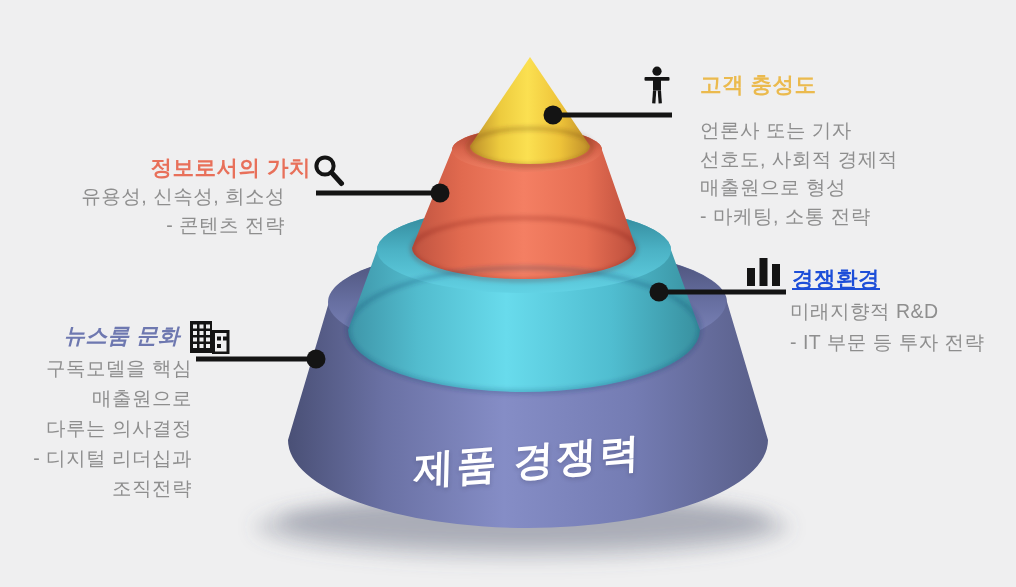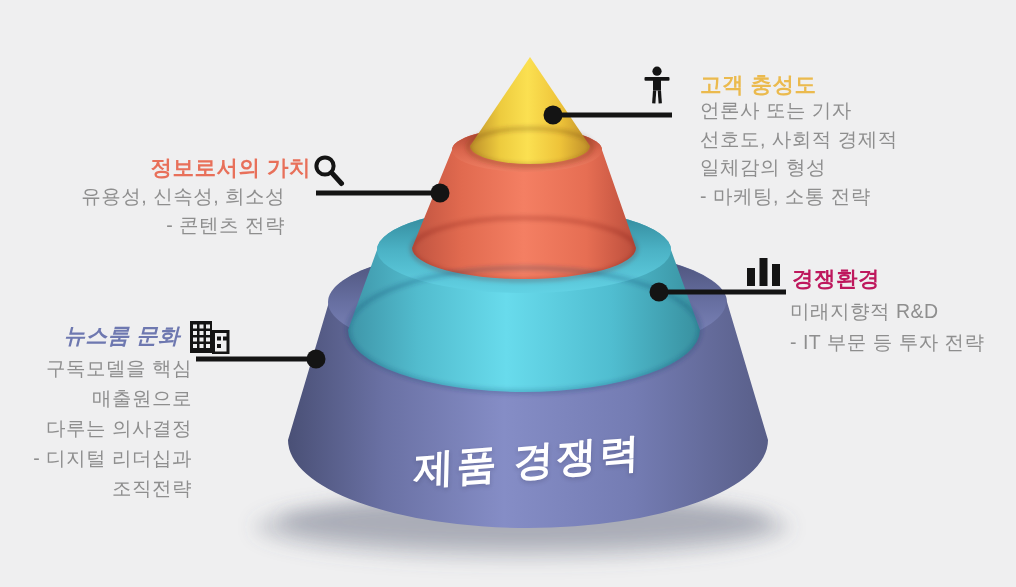--- a/index.html
+++ b/index.html
@@ -115,43 +115,43 @@
   <div id="base-label">제품 경쟁력</div>
 
   <svg class="icon" style="left:644px;top:66px" width="26" height="40" viewBox="0 0 26 40" fill="#141414">
     <circle cx="13" cy="5.2" r="4.6"></circle>
     <rect x="0.5" y="11" width="25" height="3.8" rx="1"></rect>
     <rect x="9" y="11" width="8" height="13.5"></rect>
     <rect x="9" y="24.5" width="3.3" height="13" transform="rotate(4 10.6 24.5)"></rect>
     <rect x="13.7" y="24.5" width="3.3" height="13" transform="rotate(-4 15.4 24.5)"></rect>
   </svg>
   <div class="callout-title" style="left: 700px; top: 70px; color: rgb(235, 186, 78);">고객 충성도</div>
-  <div class="callout-body" style="left:700px;top:96px;line-height:28.5px">
+  <div class="callout-body" style="left:700px;top:116px;line-height:28.5px">
     <span class="ln">언론사 또는 기자</span>
     <span class="ln">선호도, 사회적 경제적</span>
-    <span class="ln">일체감의 형성</span>
+    <span class="ln">매출원으로 형성</span>
     <span class="ln">- 마케팅, 소통 전략</span>
   </div>
 
   <div class="callout-title align-r" style="right: 705px; top: 153px; color: rgb(232, 112, 90);">정보로서의 가치</div>
   <svg class="icon" style="left:313px;top:154px" width="32" height="34" viewBox="0 0 32 34">
     <circle cx="12" cy="12" r="8.6" fill="none" stroke="#141414" stroke-width="4"></circle>
     <line x1="18.6" y1="18.6" x2="28.5" y2="29.5" stroke="#141414" stroke-width="5" stroke-linecap="round"></line>
   </svg>
   <div class="callout-body align-r" style="right:731px;top:182px;line-height:29px">
     <span class="ln">유용성, 신속성, 희소성</span>
     <span class="ln">- 콘텐츠 전략</span>
   </div>
 
   <svg class="icon" style="left:747px;top:256px" width="34" height="30" viewBox="0 0 34 30" fill="#141414">
     <rect x="0" y="12" width="8" height="18"></rect>
     <rect x="12.5" y="2" width="8" height="28"></rect>
     <rect x="25" y="8" width="8" height="22"></rect>
   </svg>
-  <div class="callout-title" style="left: 792px; top: 264px; color: #be185d;">경쟁환경</div>
+  <div class="callout-title" style="left: 792px; top: 264px; color: #1d4ed8; text-decoration: underline;">경쟁환경</div>
   <div class="callout-body" style="left:790px;top:296px;line-height:30.5px">
     <span class="ln">미래지향적 R&amp;D</span>
     <span class="ln">- IT 부문 등 투자 전략</span>
   </div>
 
   <div class="callout-title align-r" style="right: 836px; top: 321px; color: rgb(110, 120, 176); font-style: italic;">뉴스룸 문화</div>
   <svg class="icon" style="left:190px;top:321px" width="40" height="33" viewBox="0 0 40 33">
     <rect x="0" y="0" width="22" height="32" fill="#141414"></rect>
     <g fill="#EFEFF0">
       <rect x="3" y="3.5" width="4" height="4"></rect>

